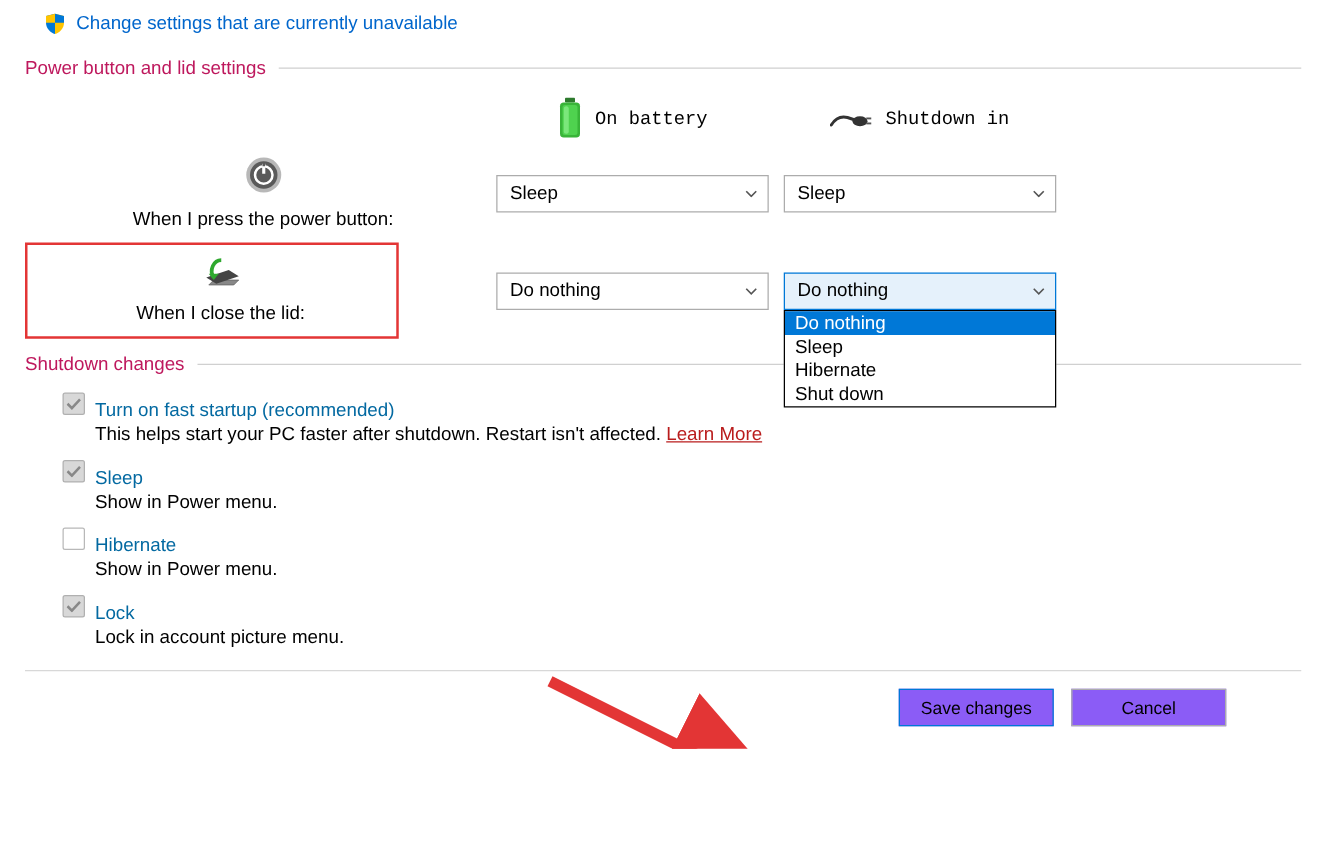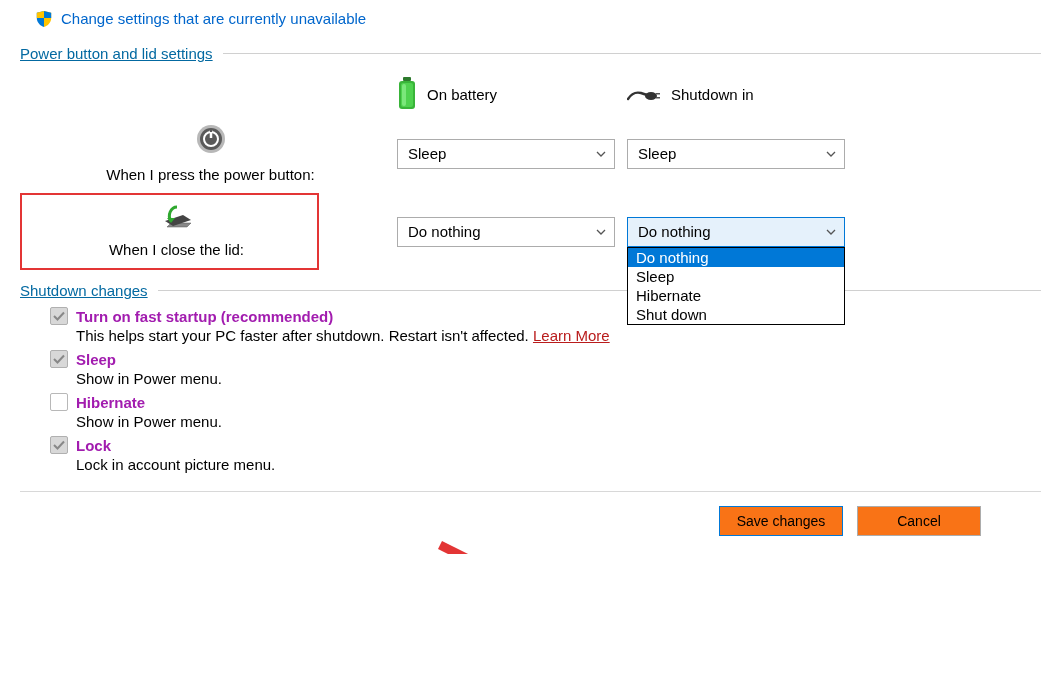--- a/index.html
+++ b/index.html
@@ -10,24 +10,24 @@
     font-size: 15px;
     color: #000;
     background: #fff;
     width: 1061px;
     position: relative;
   }
   .top-link-row { display: flex; gap: 8px; margin-bottom: 14px; margin-left: 15px; }
   .shield { width: 18px; height: 18px; }
   .top-link { color: #0066CC; cursor: pointer; }
   .section-title-row { display: flex; align-items: center; margin: 8px 0 8px 0; }
-  .section-title { color: #0369a1; white-space: nowrap; margin-right: 10px; text-decoration: underline; }
+  .section-title { color: #be185d; white-space: nowrap; margin-right: 10px; }
   .section-line { flex: 1; height: 1px; background: #d0d0d0; }
   .columns { display: grid; grid-template-columns: 365px 218px 218px; gap: 0 12px; align-items: center; }
-  .col-header { display: flex; align-items: center; justify-content: flex-start; gap: 10px; height: 48px; }
+  .col-header { display: flex; align-items: center; justify-content: center; gap: 10px; height: 48px; font-family: Liberation Mono, monospace; }
   .col-header span { }
   .battery-icon { width: 20px; height: 34px; }
   .plug-icon { width: 34px; height: 18px; }
   .row-label { display: flex; align-items: center; gap: 12px; padding: 6px 4px 6px 20px; flex-direction: column; }
   .row-label.highlight { border: 2px solid #E33535; padding: 10px 4px 10px 18px; margin-left: 0; width: 299px; }
   .pb-icon { width: 30px; height: 30px; }
   .lid-icon { width: 32px; height: 24px; }
   .combo {
     display: flex; align-items: center; justify-content: space-between;
     border: 1px solid #acacac; background: #fff; height: 30px;
@@ -45,27 +45,27 @@
   .sd-item { display: flex; flex-direction: column; margin: 6px 0 6px 30px; }
   .sd-head { display: flex; align-items: center; gap: 8px; }
   .cb {
     width: 18px; height: 18px; border: 1px solid #b8b8b8; border-radius: 2px;
     display: inline-flex; align-items: center; justify-content: center;
     background: #fff;
   }
   .cb.checked { background: #d8d8d8; border-color: #b0b0b0; }
   .cb.checked svg { display: block; }
   .cb svg { display: none; width: 12px; height: 10px; }
-  .sd-label { color: #a21caf; font-weight: 700; }
+  .sd-label { color: #0369a1; font-weight: 400; margin-top: 12px; }
   .sd-desc { margin-left: 26px; margin-top: 2px; }
   .learn-more { color: #b91c1c; text-decoration: underline; cursor: pointer; }
   .footer-sep { height: 1px; background: #d8d8d8; margin-top: 18px; }
   .footer { display: flex; justify-content: flex-end; gap: 14px; padding: 14px 60px 8px 0; }
   .btn {
-    min-width: 124px; height: 30px; border: 1px solid #acacac; background: #f97316;
+    min-width: 124px; height: 30px; border: 1px solid #acacac; background: #8b5cf6;
     display: flex; align-items: center; justify-content: center; font-size: 14px;
     cursor: pointer;
   }
   .btn.primary { border-color: #0078d7; }
   .arrow-annotation { position: absolute; pointer-events: none; }
   .cursor { position: absolute; width: 16px; height: 22px; pointer-events: none; }
 </style>
 </head>
 <body>
 

